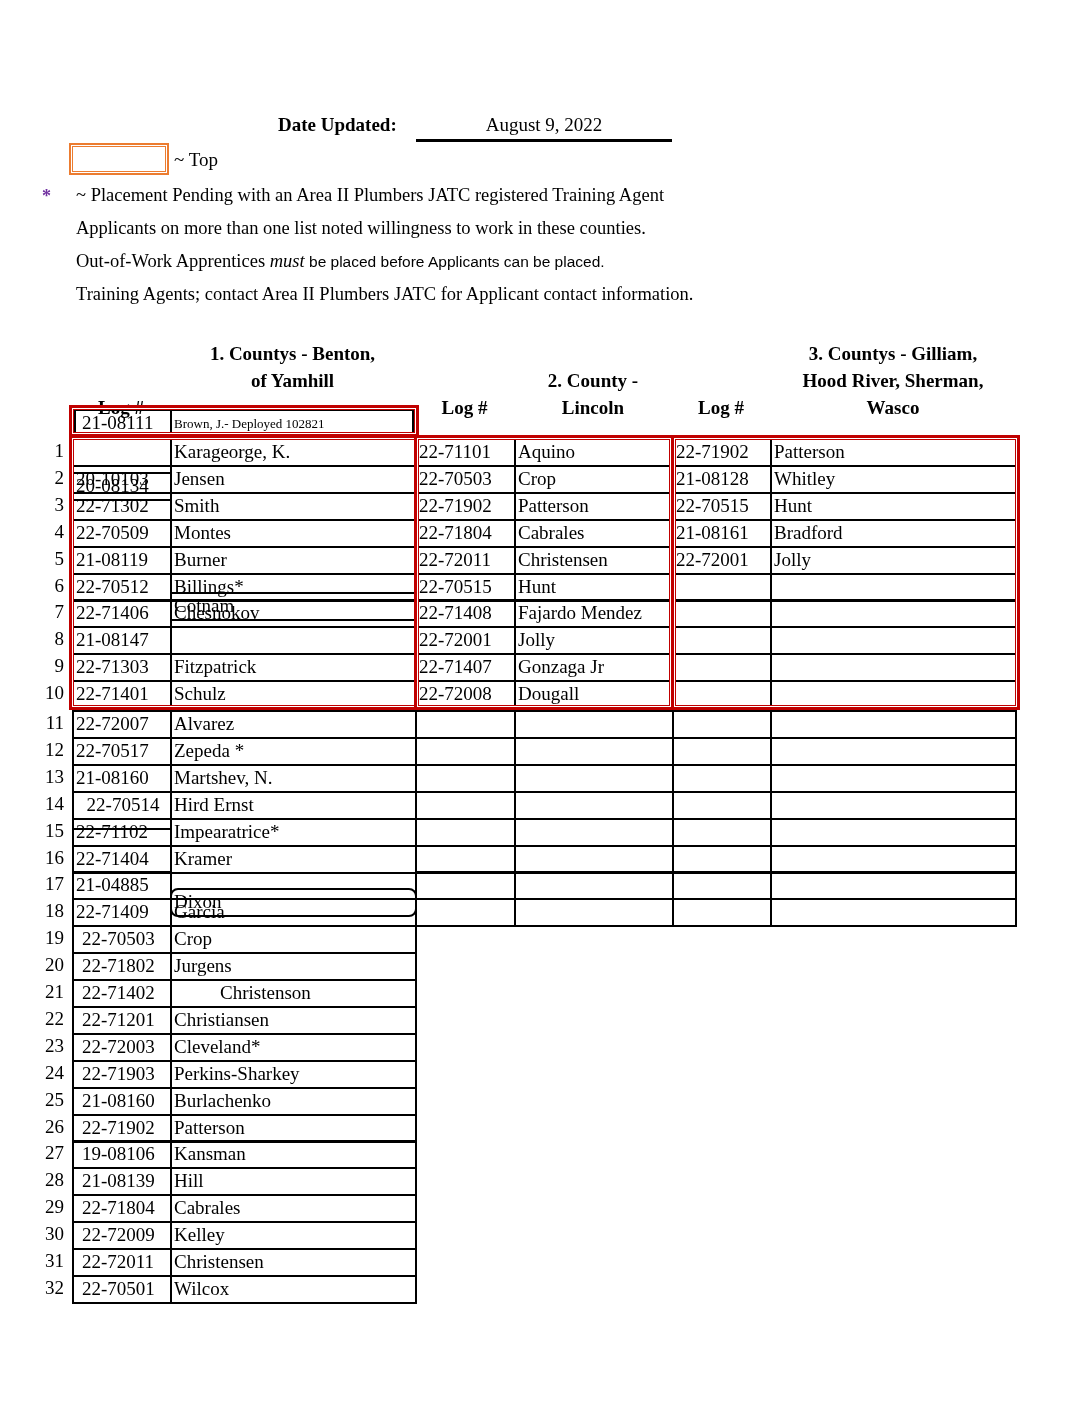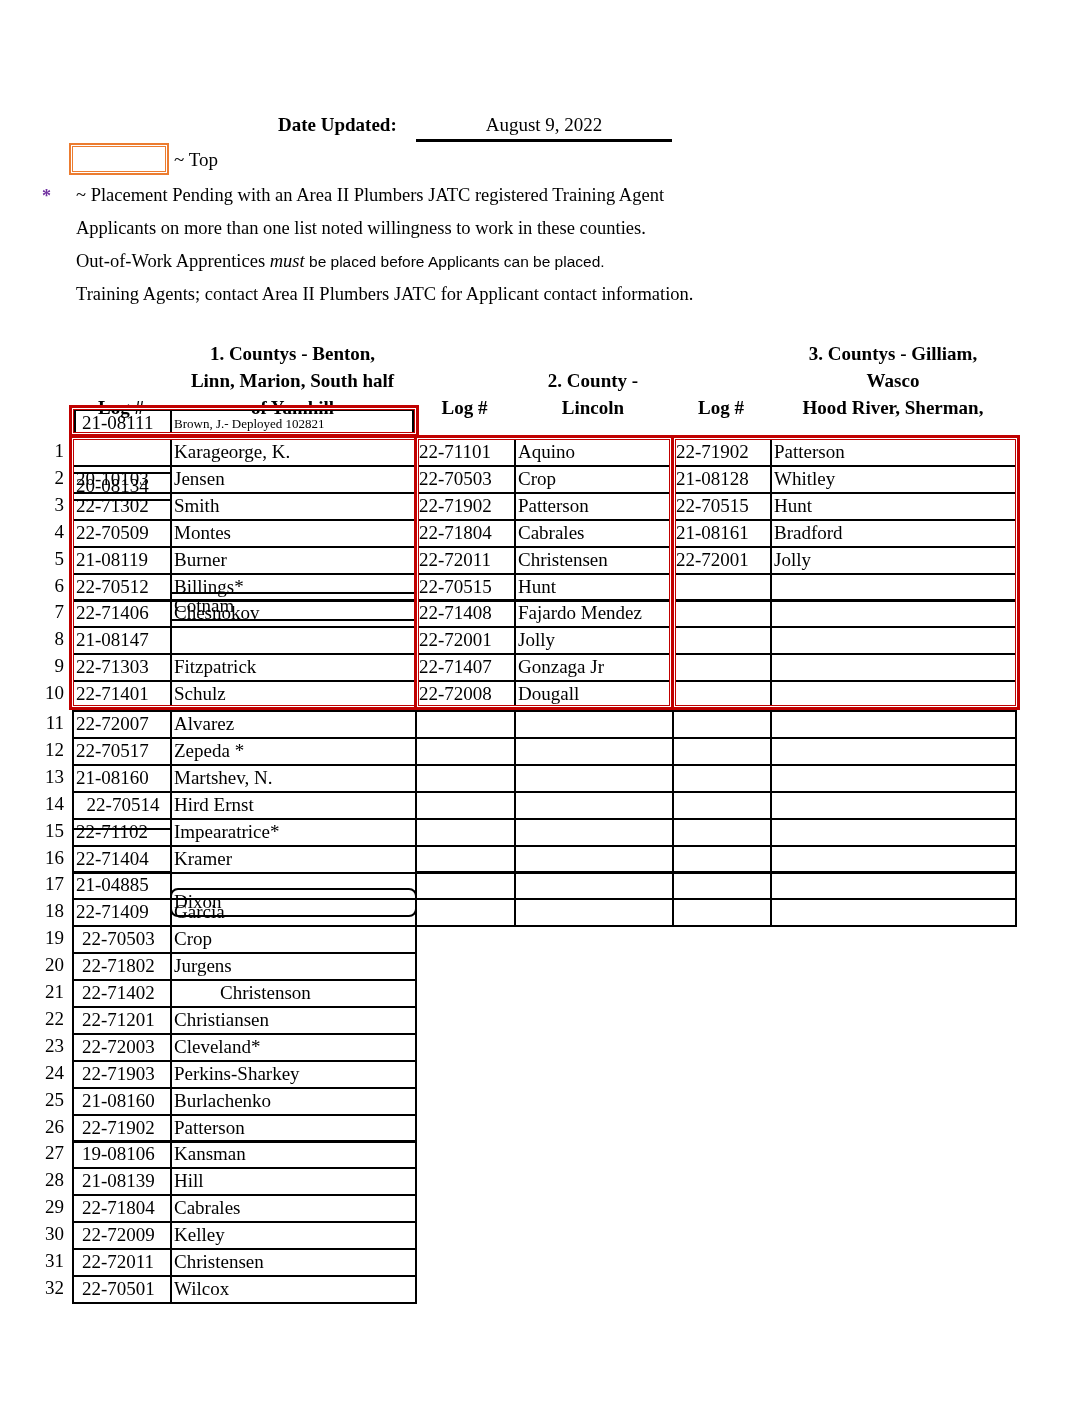--- a/index.html
+++ b/index.html
@@ -37,33 +37,32 @@
 <div class="abs top-label">~ Top</div>
 <div class="abs star">*</div>
 <div class="abs note note1">~ Placement Pending with an Area II Plumbers JATC registered Training Agent</div>
 <div class="abs note note2">Applicants on more than one list noted willingness to work in these counties.</div>
 <div class="abs note note3"><span>Out-of-Work Apprentices </span><i>must</i><span class="sans">  be placed before Applicants can be placed.</span></div>
 <div class="abs note note4">Training Agents; contact Area II Plumbers JATC for Applicant contact information.</div>
 
 <div class="abs hdr" style="left:72px;top:378px;width:98px;">Log #</div>
 <div class="abs hdr" style="left:170px;top:324px;width:245px;">
   <div>1. Countys - Benton,</div>
-  <div>Linn, Marion, South half</div>
   <div>of Yamhill</div>
 </div>
 <div class="abs hdr" style="left:415px;top:378px;width:99px;">Log #</div>
 <div class="abs hdr" style="left:514px;top:351px;width:158px;">
   <div>2. County -</div>
   <div>Lincoln</div>
 </div>
 <div class="abs hdr" style="left:672px;top:378px;width:98px;">Log #</div>
 <div class="abs hdr" style="left:770px;top:324px;width:246px;">
   <div>3. Countys - Gilliam,</div>
+  <div>Hood River, Sherman,</div>
   <div>Wasco</div>
-  <div>Hood River, Sherman,</div>
 </div>
 
 <div class="cell" style="left:74px;top:409px;width:98px;height:27px;padding-left:6px;">21-08111</div>
 <div class="cell small" style="left:170px;top:409px;width:244px;height:27px;line-height:26px;">Brown, J.- Deployed 102821</div>
 
 <div id="rows">
     <div class="rownum" style="top:439px;">1</div>
     <div class="cell" style="left:72px;top:438px;width:100px;height:29px;margin-top:34px;">20-08134</div>
     <div class="cell" style="left:170px;top:438px;width:247px;height:29px;">Karageorge, K.</div>
     <div class="rownum" style="top:465.9px;">2</div>

